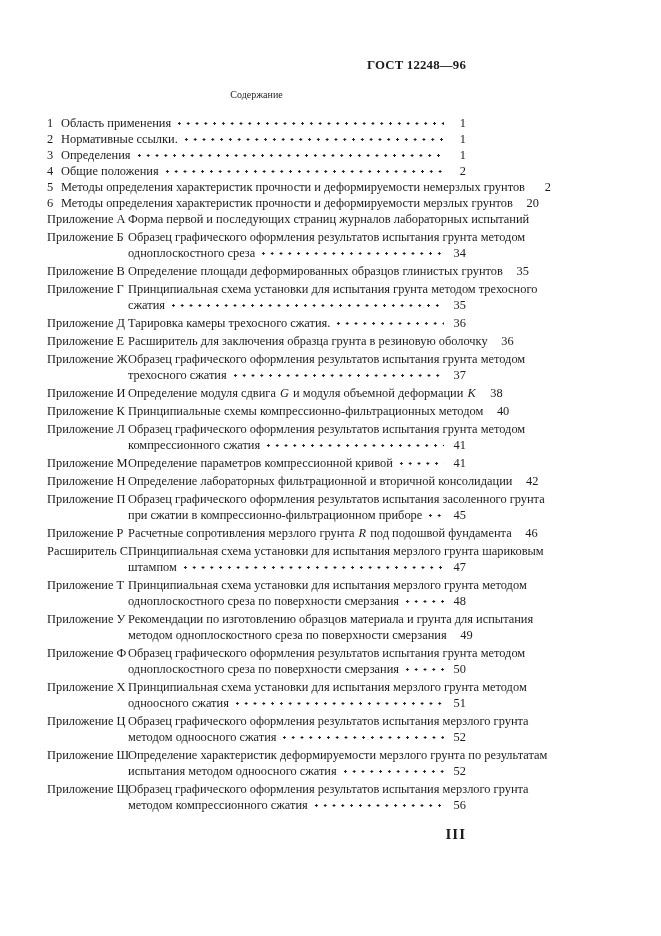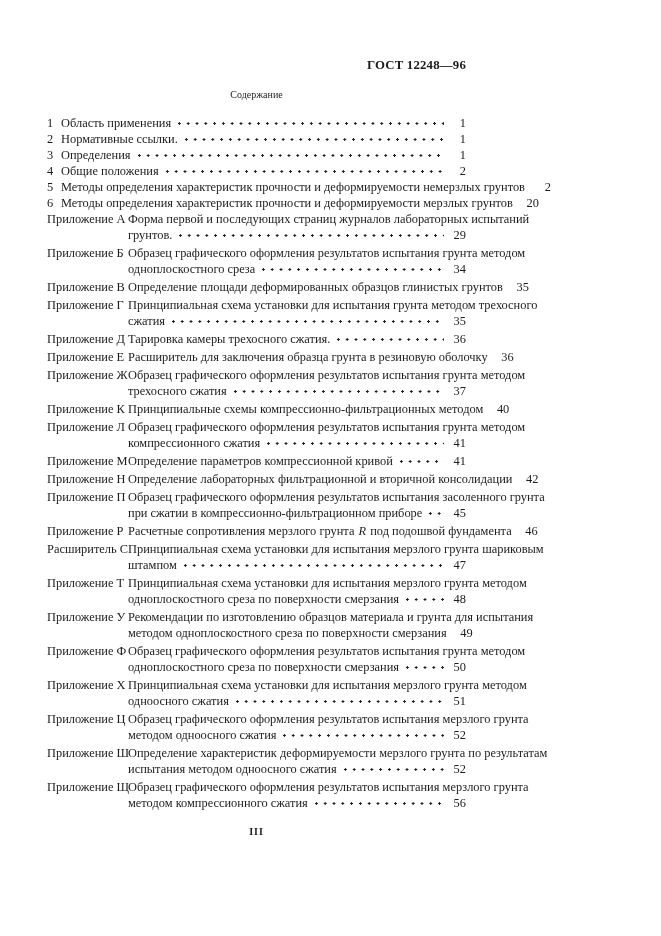--- a/index.html
+++ b/index.html
@@ -42,24 +42,24 @@
     flex: 1 1 16px;
     height: 3px;
     margin: 0 6px 0 4px;
     background-image: radial-gradient(circle, var(--ink, #1c1c1c) 1px, rgba(255,255,255,0) 1.35px);
     background-size: 8.8px 3px;
     background-repeat: repeat-x;
     background-position: left bottom;
   }
   .entry-page { flex: 0 0 auto; min-width: 16px; text-align: right; white-space: nowrap; }
   .page-footer {
-    text-align: center;
+    text-align: right;
     margin-top: 13px;
     font-weight: bold;
-    font-size: 10px;
+    font-size: 15px;
     letter-spacing: 1px;
   }
   .var { font-style: italic; padding: 0 1px; }
 </style>
 </head>
 <body style="--ink: #1c1c1c; --paper: #ffffff;">
 
 <div class="page">
   <div class="doc-header">ГОСТ 12248—96</div>
   <div class="doc-title">Содержание</div>
@@ -127,25 +127,20 @@
             <span class="dot-leader"></span>
             <span class="entry-page">20</span>
           </span>
         </span>
   </div>
 
   <div class="toc-entry appendix">
     <span class="entry-label">Приложение А</span>
     <span class="entry-body">
           <span class="entry-line"><span class="line-text jsvar-scan">Форма первой и последующих страниц журналов лабораторных испытаний</span></span>
-          <span class="entry-line last">
-            <span class="line-text jsvar-scan">грунтов.</span>
-            <span class="dot-leader"></span>
-            <span class="entry-page">29</span>
-          </span>
         </span>
   </div>
 
   <div class="toc-entry appendix">
     <span class="entry-label">Приложение Б</span>
     <span class="entry-body">
           <span class="entry-line"><span class="line-text jsvar-scan">Образец графического оформления результатов испытания грунта методом</span></span>
           <span class="entry-line last">
             <span class="line-text jsvar-scan">одноплоскостного среза</span>
             <span class="dot-leader"></span>
@@ -204,20 +199,30 @@
     <span class="entry-body">
           <span class="entry-line"><span class="line-text jsvar-scan">Образец графического оформления результатов испытания грунта методом</span></span>
           <span class="entry-line last">
             <span class="line-text jsvar-scan">трехосного сжатия</span>
             <span class="dot-leader"></span>
             <span class="entry-page">37</span>
           </span>
         </span>
   </div>
 
+  <div class="toc-entry appendix">
+    <span class="entry-label">Приложение И</span>
+    <span class="entry-body">
+          <span class="entry-line last">
+            <span class="line-text jsvar-scan">Определение модуля сдвига <i class="var">G</i> и модуля объемной деформации <i class="var">K</i></span>
+            <span class="dot-leader"></span>
+            <span class="entry-page">38</span>
+          </span>
+        </span>
+  </div>
 
   <div class="toc-entry appendix">
     <span class="entry-label">Приложение К</span>
     <span class="entry-body">
           <span class="entry-line last">
             <span class="line-text jsvar-scan">Принципиальные схемы компрессионно-фильтрационных методом</span>
             <span class="dot-leader"></span>
             <span class="entry-page">40</span>
           </span>
         </span>

